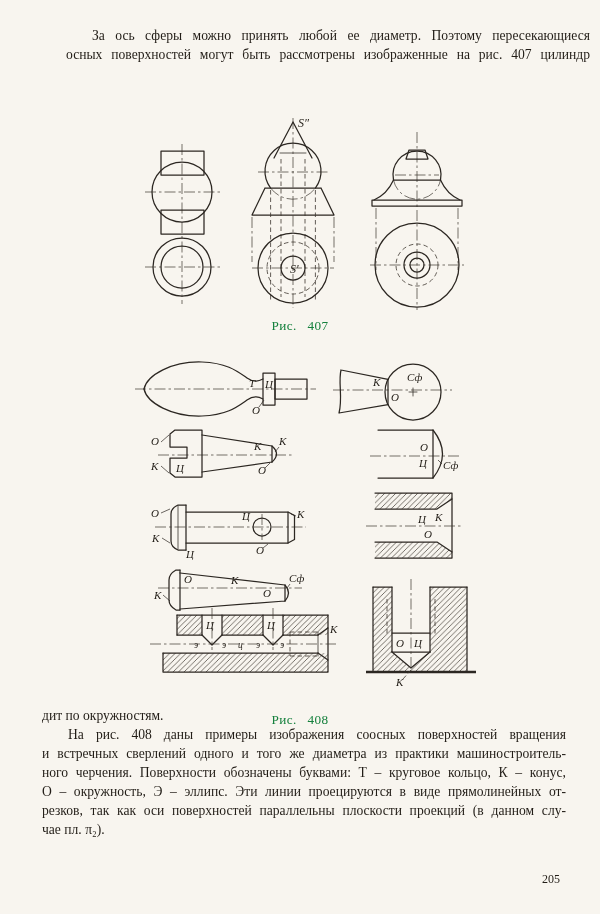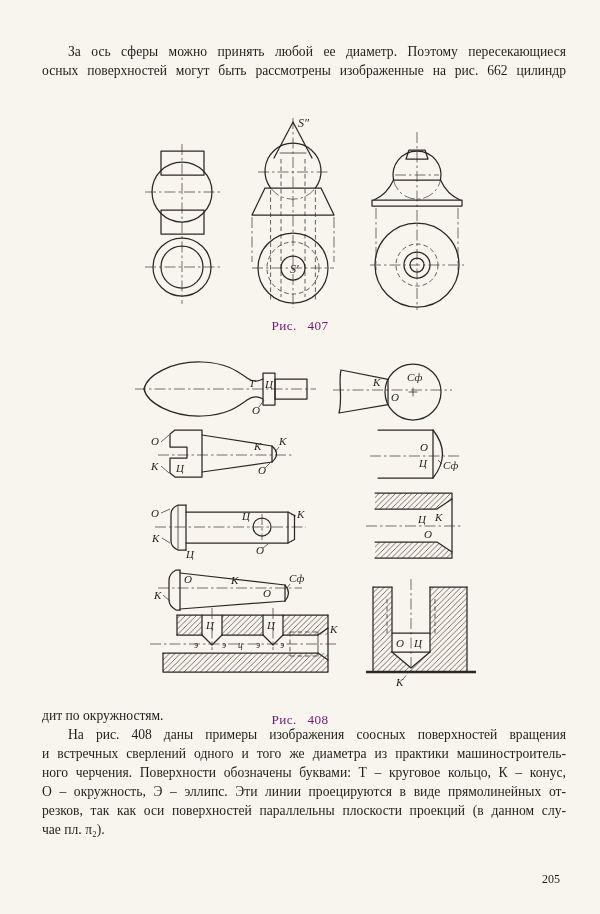--- a/index.html
+++ b/index.html
@@ -8,42 +8,42 @@
     background:#f8f5ef; overflow:hidden;
     font-family:"Liberation Serif","DejaVu Serif",serif;
     color:#221d17;
   }
   .textblock { position:absolute; left:42px; width:524px; font-size:13.6px; line-height:19px; }
   .tl { text-align:justify; text-align-last:justify; }
   .tl.end { text-align-last:auto; }
   .tl.ind { text-indent:26px; }
   .caption {
     position:absolute; left:0; width:600px; text-align:center;
-    font-size:13.2px; letter-spacing:.4px; word-spacing:7px; color:#701a75;
+    font-size:13.2px; letter-spacing:.4px; word-spacing:7px; color:#15803d;
   }
   .pagenum { position:absolute; top:872px; right:40px; font-size:12px; }
   svg { position:absolute; overflow:visible; }
   .ol  { fill:none; stroke:#2c2722; stroke-width:1.25; stroke-linecap:round; stroke-linejoin:round; }
   .olt { fill:none; stroke:#2c2722; stroke-width:0.75; stroke-linecap:round; }
   .olk { fill:none; stroke:#2c2722; stroke-width:2.6; }
   .cl  { fill:none; stroke:#3c362f; stroke-width:0.7; stroke-dasharray:11 3 2.5 3; }
   .dl  { fill:none; stroke:#3c362f; stroke-width:0.8; stroke-dasharray:4.5 3; }
   .ldr { fill:none; stroke:#2c2722; stroke-width:0.7; }
   .lbl   { font:italic 11px "Liberation Serif","DejaVu Serif",serif; fill:#221d17; }
   .lbl-s { font:italic 9.5px "Liberation Serif","DejaVu Serif",serif; fill:#221d17; }
   .lbl-a { font:italic 12px "Liberation Serif","DejaVu Serif",serif; fill:#221d17; }
 </style>
 </head>
 <body>
 
 <div class="page">
 
-  <div class="textblock" style="top:42px;">
+  <div class="textblock" style="top:26px;margin-left:24px;">
     <div class="tl ind">За ось сферы можно принять любой ее диаметр. Поэтому пересекающиеся</div>
-    <div class="tl">осных поверхностей могут быть рассмотрены изображенные на рис. 662 цилиндр</div>
+    <div class="tl">осных поверхностей могут быть рассмотрены изображенные на рис. 407 цилиндр</div>
   </div>
 
   <svg style="left:120px; top:112px;" width="370" height="202" viewBox="0 0 370 202">
 
     <g>
       <line class="cl" x1="62" y1="32" x2="62" y2="192"></line>
       <line class="cl" x1="25" y1="80" x2="100" y2="80"></line>
       <rect class="ol" x="41" y="39" width="43" height="24"></rect>
       <circle class="ol" cx="62" cy="80" r="30"></circle>
       <rect class="ol" x="41" y="98" width="43" height="24"></rect>

